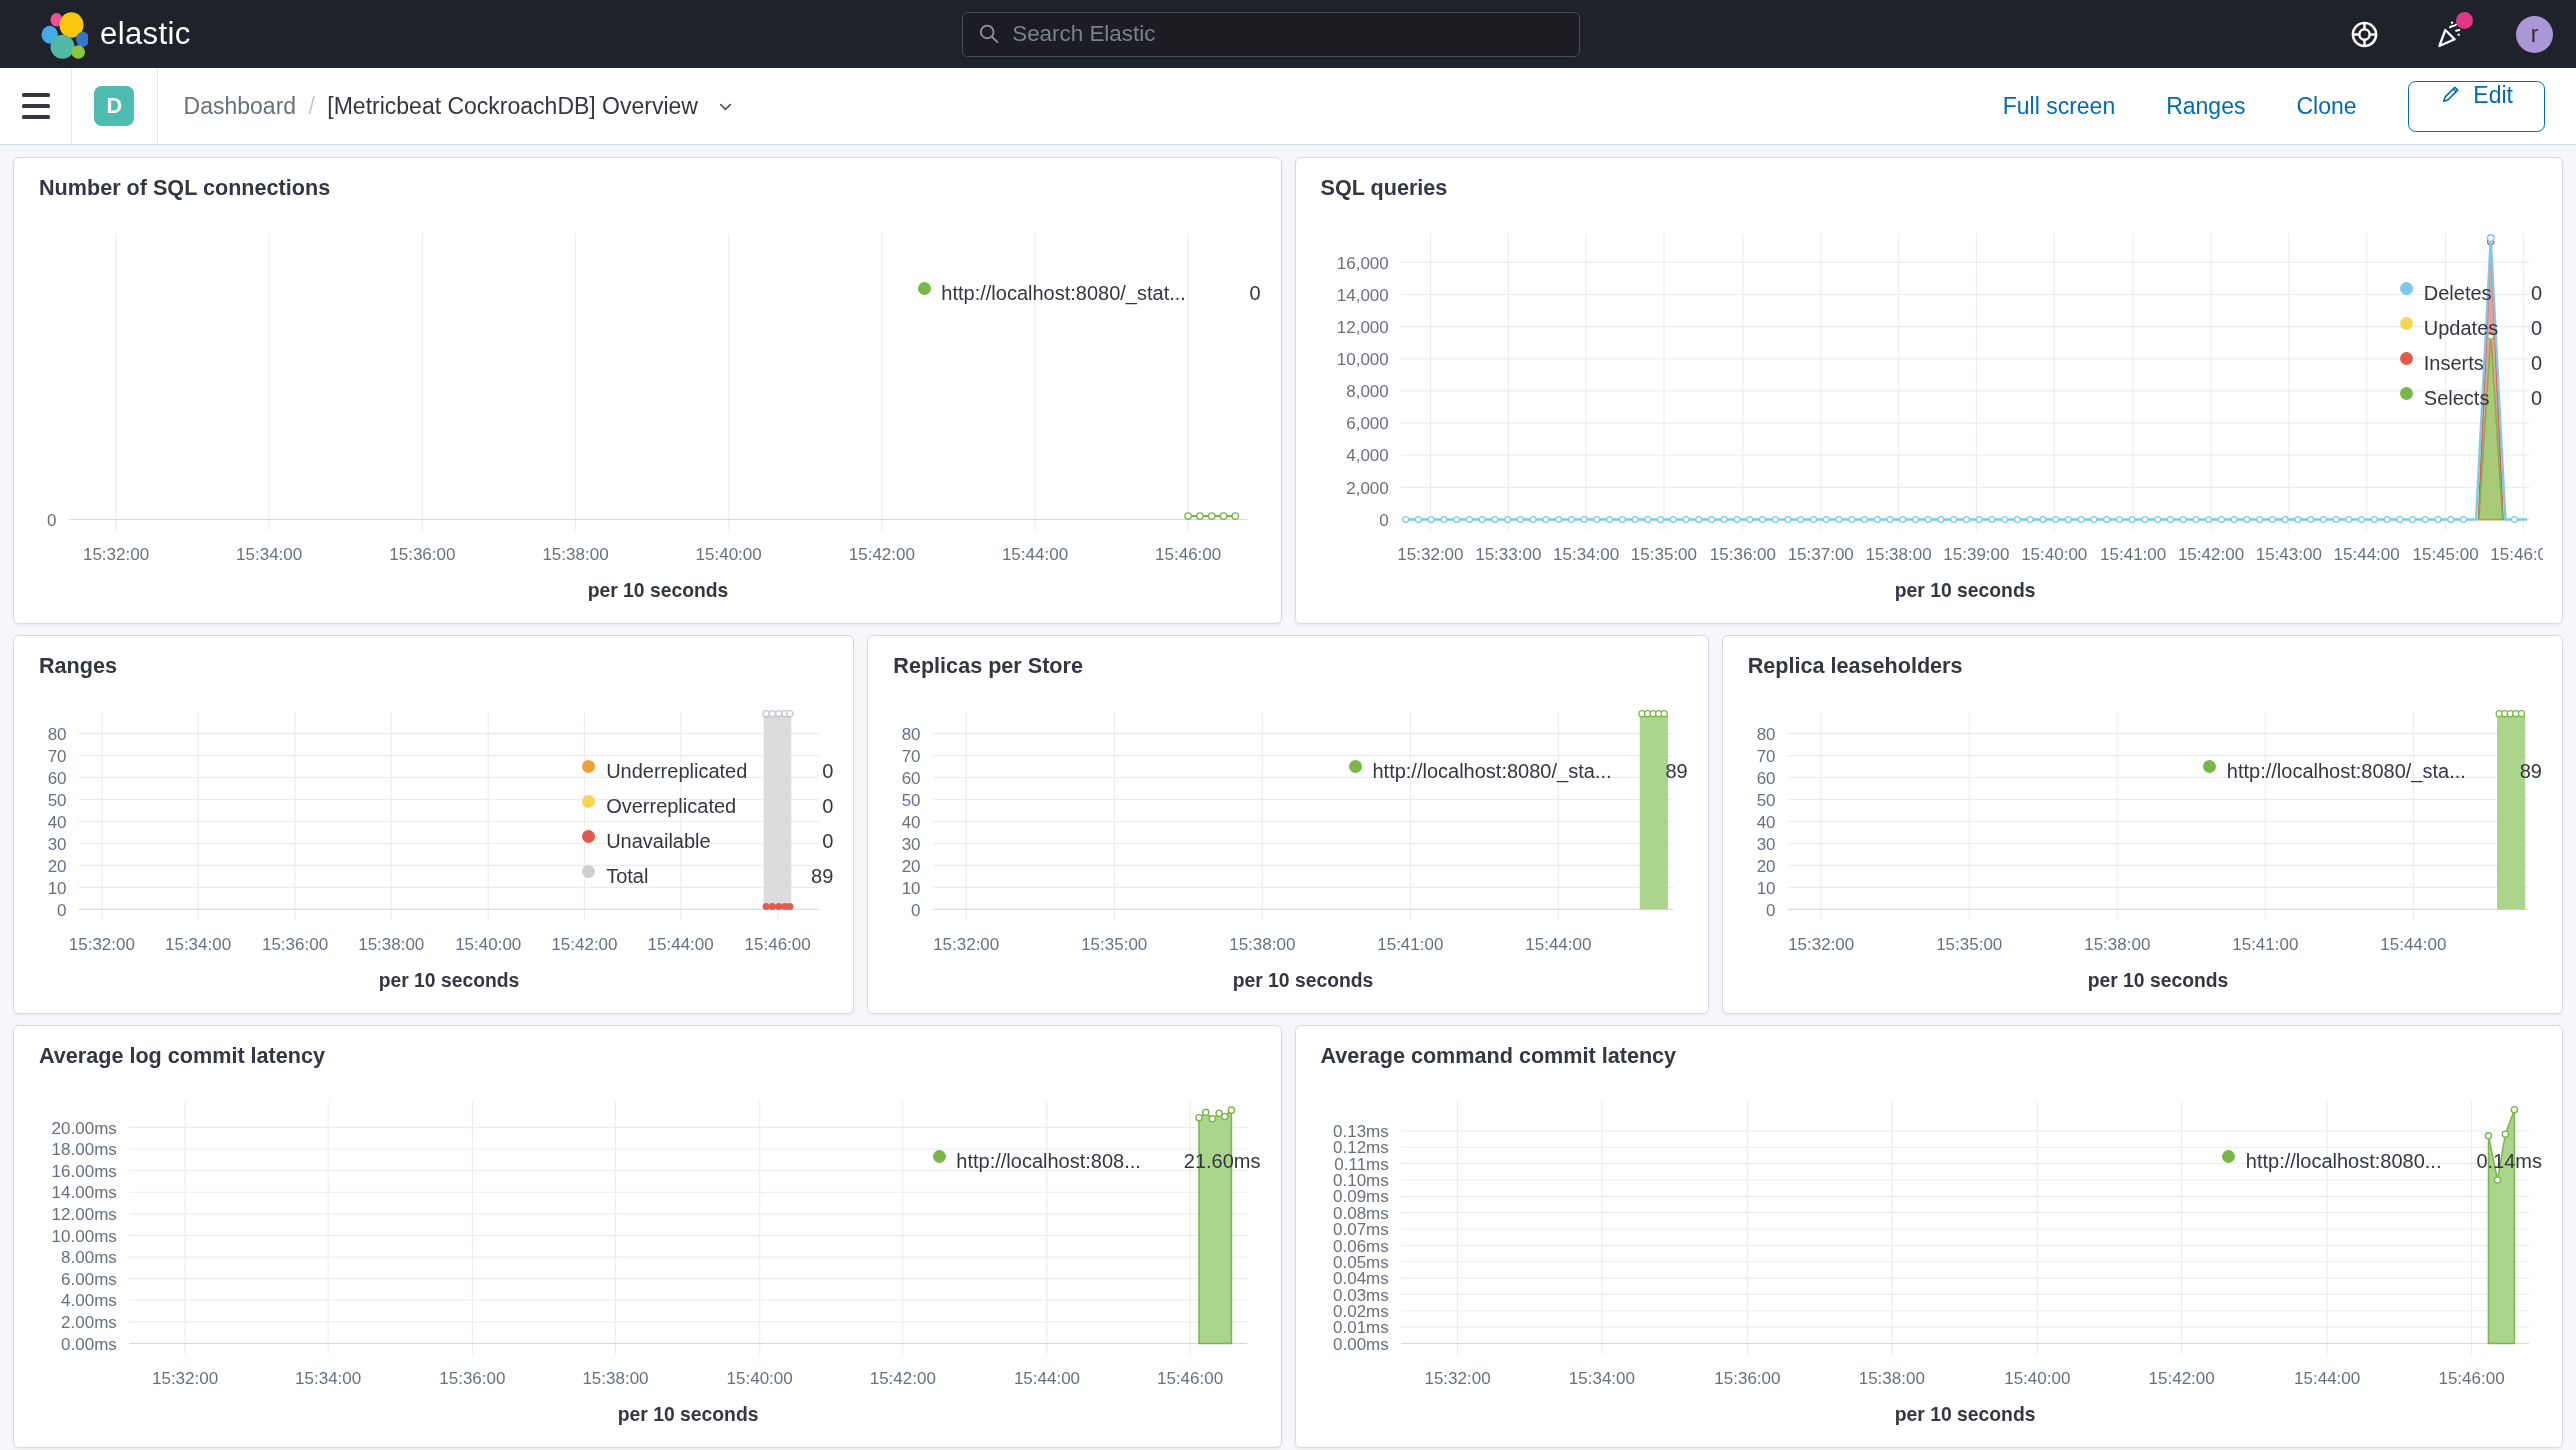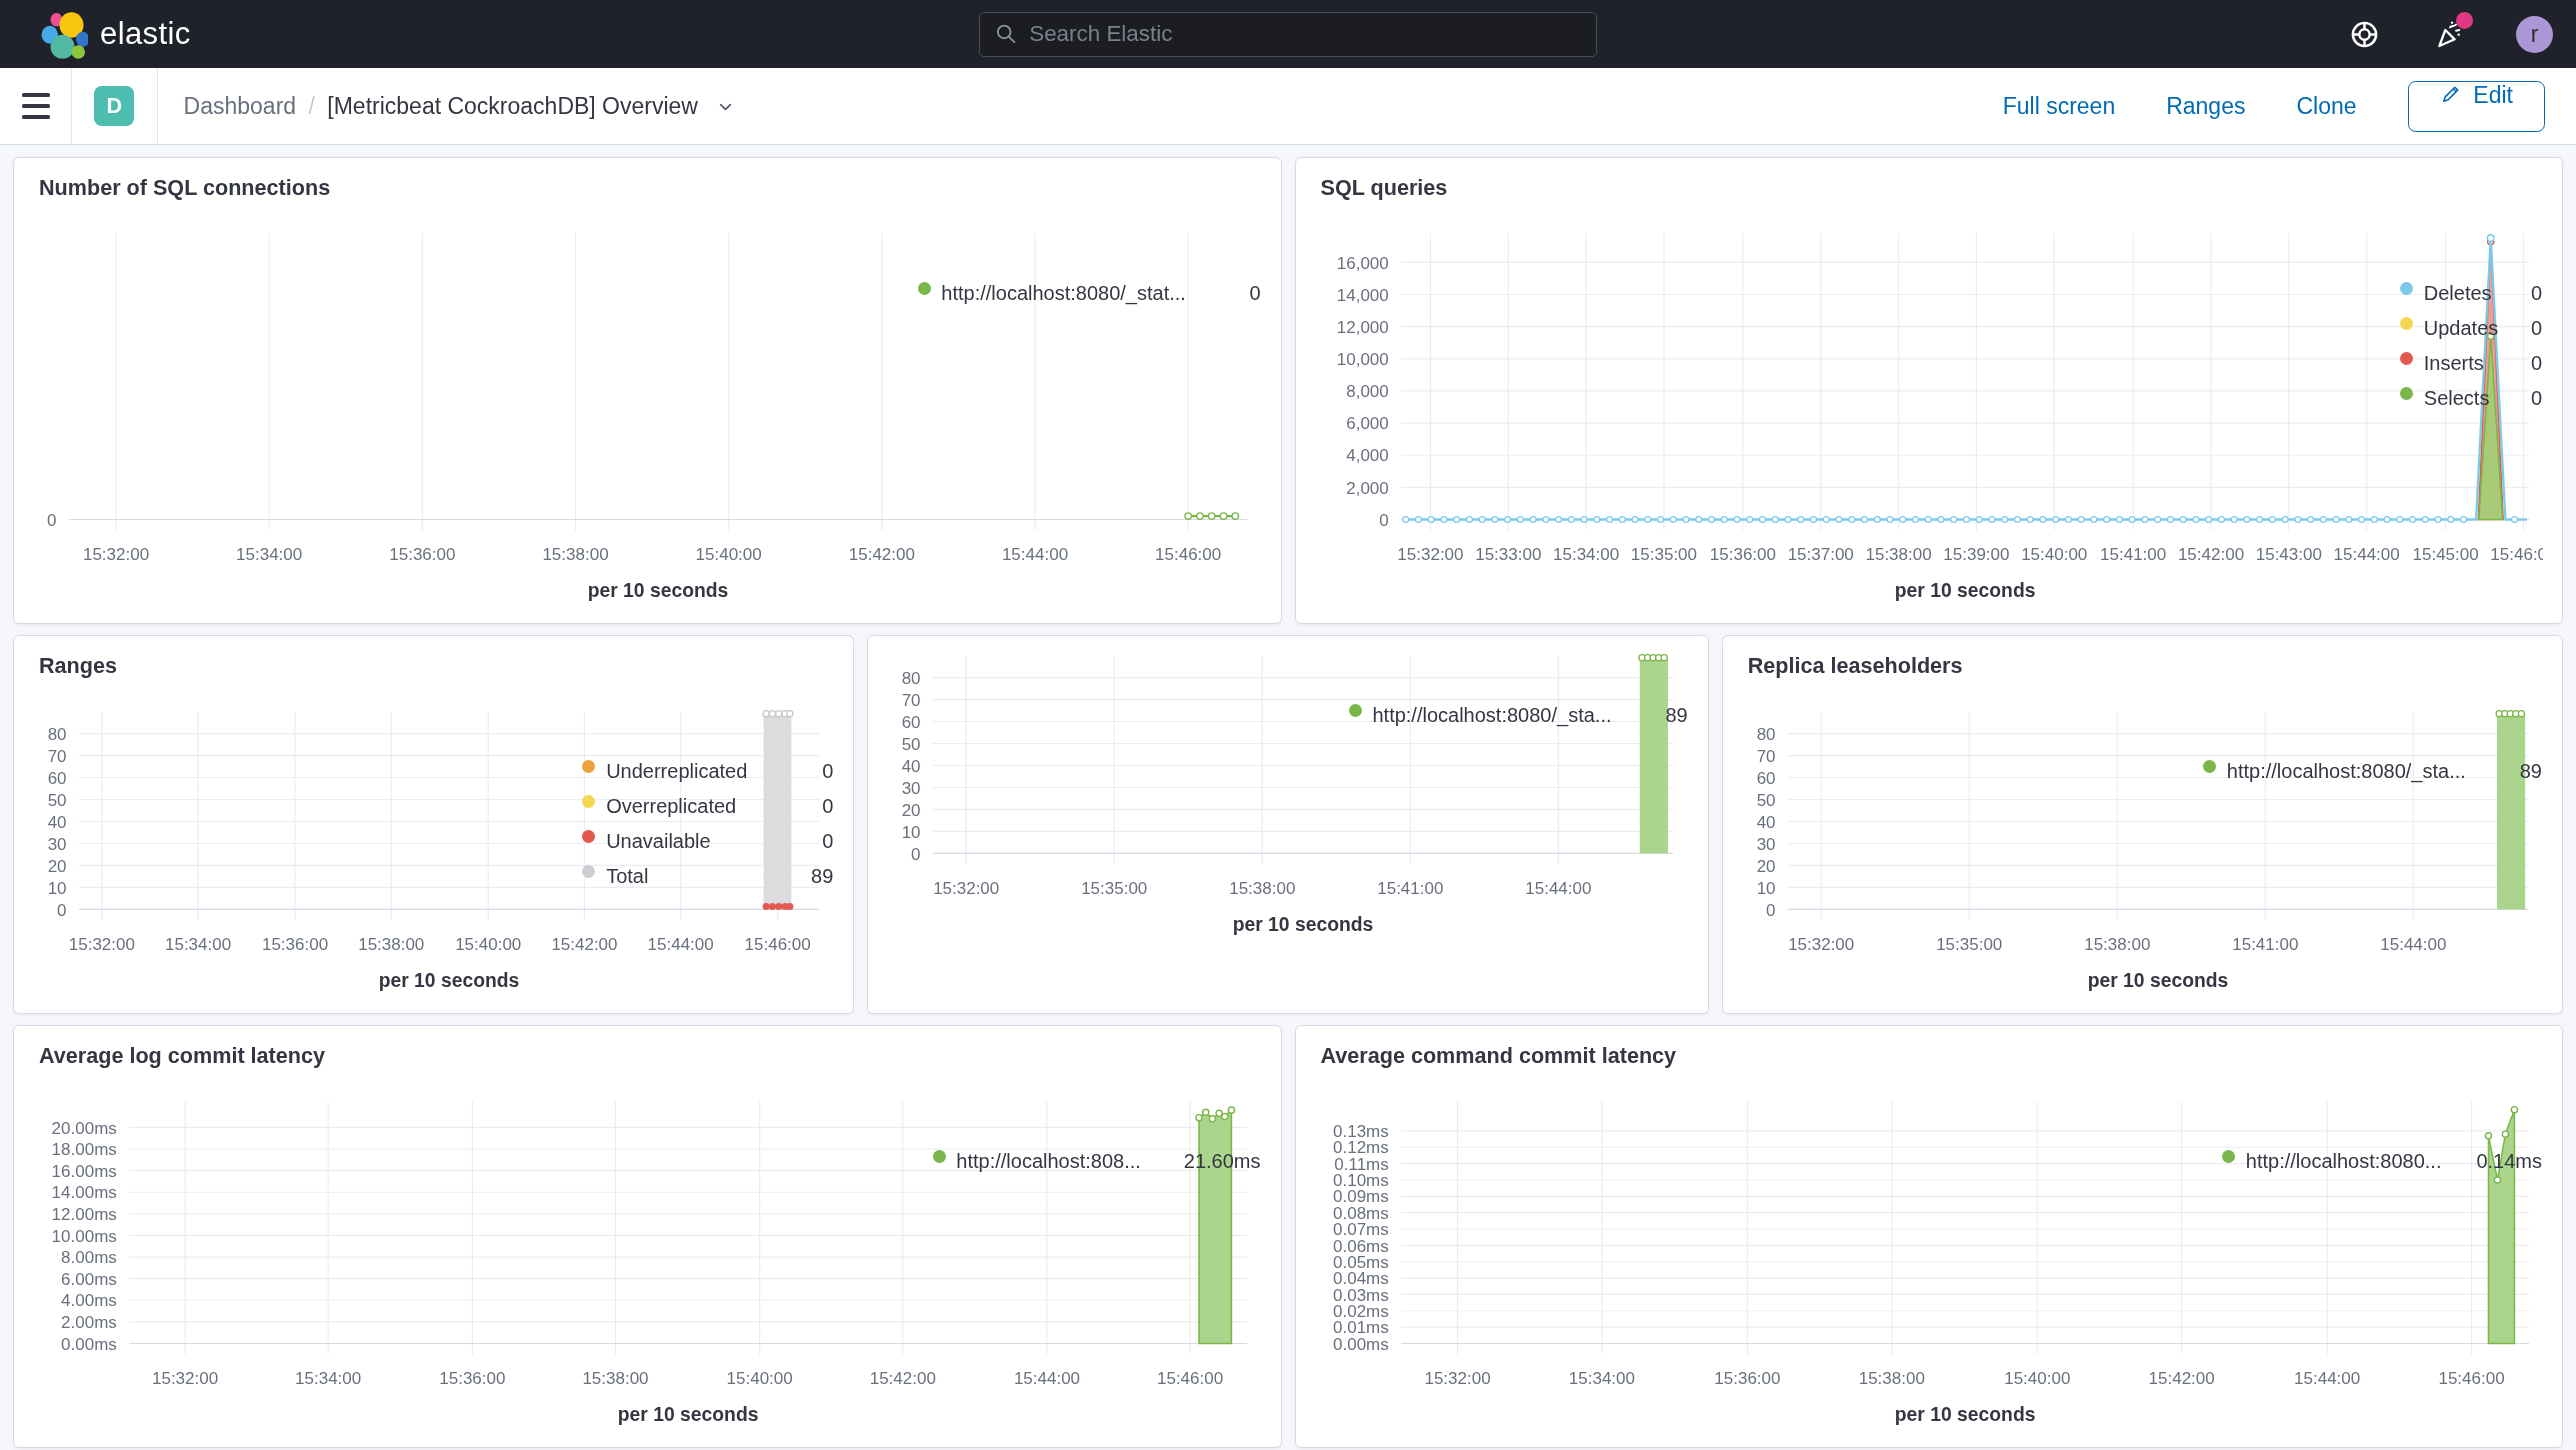--- a/index.html
+++ b/index.html
@@ -2,21 +2,21 @@
 <html style="font-size:12.4px"><head>
 <meta charset="utf-8">
 <style>
   * { margin:0; padding:0; box-sizing:border-box; }
   html,body { width:2576px; height:1451px; overflow:hidden; font-family:"Liberation Sans", sans-serif; background:#F6F7FB; }
 
   
   .topbar { height:68px; background:#20222B; display:flex; align-items:center; position:relative;padding-left:12px; }
   .brand { display:flex; align-items:center; gap:12.4px; padding-left:21.6px; width:325px; }
   .brand-name { color:#FFFFFF; font-size:31px; font-weight:400; letter-spacing:0.4px; }
-  .searchbox { position:absolute; left:962px; top:11.6px; width:618px; height:45px; background:#1B1D23; border:0.8px solid #4A4E59; border-radius:5.4px; display:flex; align-items:center; padding:0 14px; gap:10.8px;margin-left:17px; }
+  .searchbox { position:absolute; left:962px; top:11.6px; width:618px; height:45px; background:#1B1D23; border:0.8px solid #4A4E59; border-radius:5.4px; display:flex; align-items:center; padding:0 14px; gap:10.8px; }
   .searchbox input { background:transparent; border:none; outline:none; color:#D4DAE5; font-size:22.4px; width:100%; font-family:"Liberation Sans", sans-serif; }
   .searchbox input::placeholder { color:#7B8089; }
   .topbar-right { position:absolute; right:0; top:0; height:68px; display:flex; align-items:center; gap:48px; padding-right:23px; }
   .icon-btn { position:relative; width:37px; height:37px; display:flex; align-items:center; justify-content:center; cursor:pointer; }
   .notif-dot { position:absolute; top:-3.1px; right:-4.6px; width:17px; height:17px; border-radius:50%; background:#E13884; }
   .avatar { width:37px; height:37px; border-radius:50%; background:#AB96D6; color:#2B2D33; font-size:23px; display:flex; align-items:center; justify-content:center; cursor:pointer; }
 
   
   .toolbar { height:77px; background:#FFFFFF; border-bottom:0.8px solid #D3DAE6; display:flex; align-items:center; }
   .tb-left { display:flex; align-items:center; height:100%; }
@@ -420,20 +420,21 @@
             </div>
             <div class="legend-item">
               <span class="ldot" style="background: rgb(205, 206, 210);"></span>
               <span class="llabel">Total</span>
               <span class="lvalue">89</span>
             </div>
           </div>
       </div>
     </section>
     <section class="panel">
+      <h3 class="panel-title">Replicas per Store</h3>
       <div class="panel-body">
         <div class="chart-wrap"><svg width="819" height="322" viewBox="0 0 1060 416">
               <line x1="127.11" y1="25" x2="127.11" y2="295" stroke="#E9EDF3" stroke-width="1.5"></line>
               <text x="127.11" y="333" text-anchor="middle" class="tick">15:32:00</text>
               <line x1="318.71000000000004" y1="25" x2="318.71000000000004" y2="295" stroke="#E9EDF3" stroke-width="1.5"></line>
               <text x="318.71000000000004" y="333" text-anchor="middle" class="tick">15:35:00</text>
               <line x1="510.31" y1="25" x2="510.31" y2="295" stroke="#E9EDF3" stroke-width="1.5"></line>
               <text x="510.31" y="333" text-anchor="middle" class="tick">15:38:00</text>
               <line x1="701.91" y1="25" x2="701.91" y2="295" stroke="#E9EDF3" stroke-width="1.5"></line>
               <text x="701.91" y="333" text-anchor="middle" class="tick">15:41:00</text>

